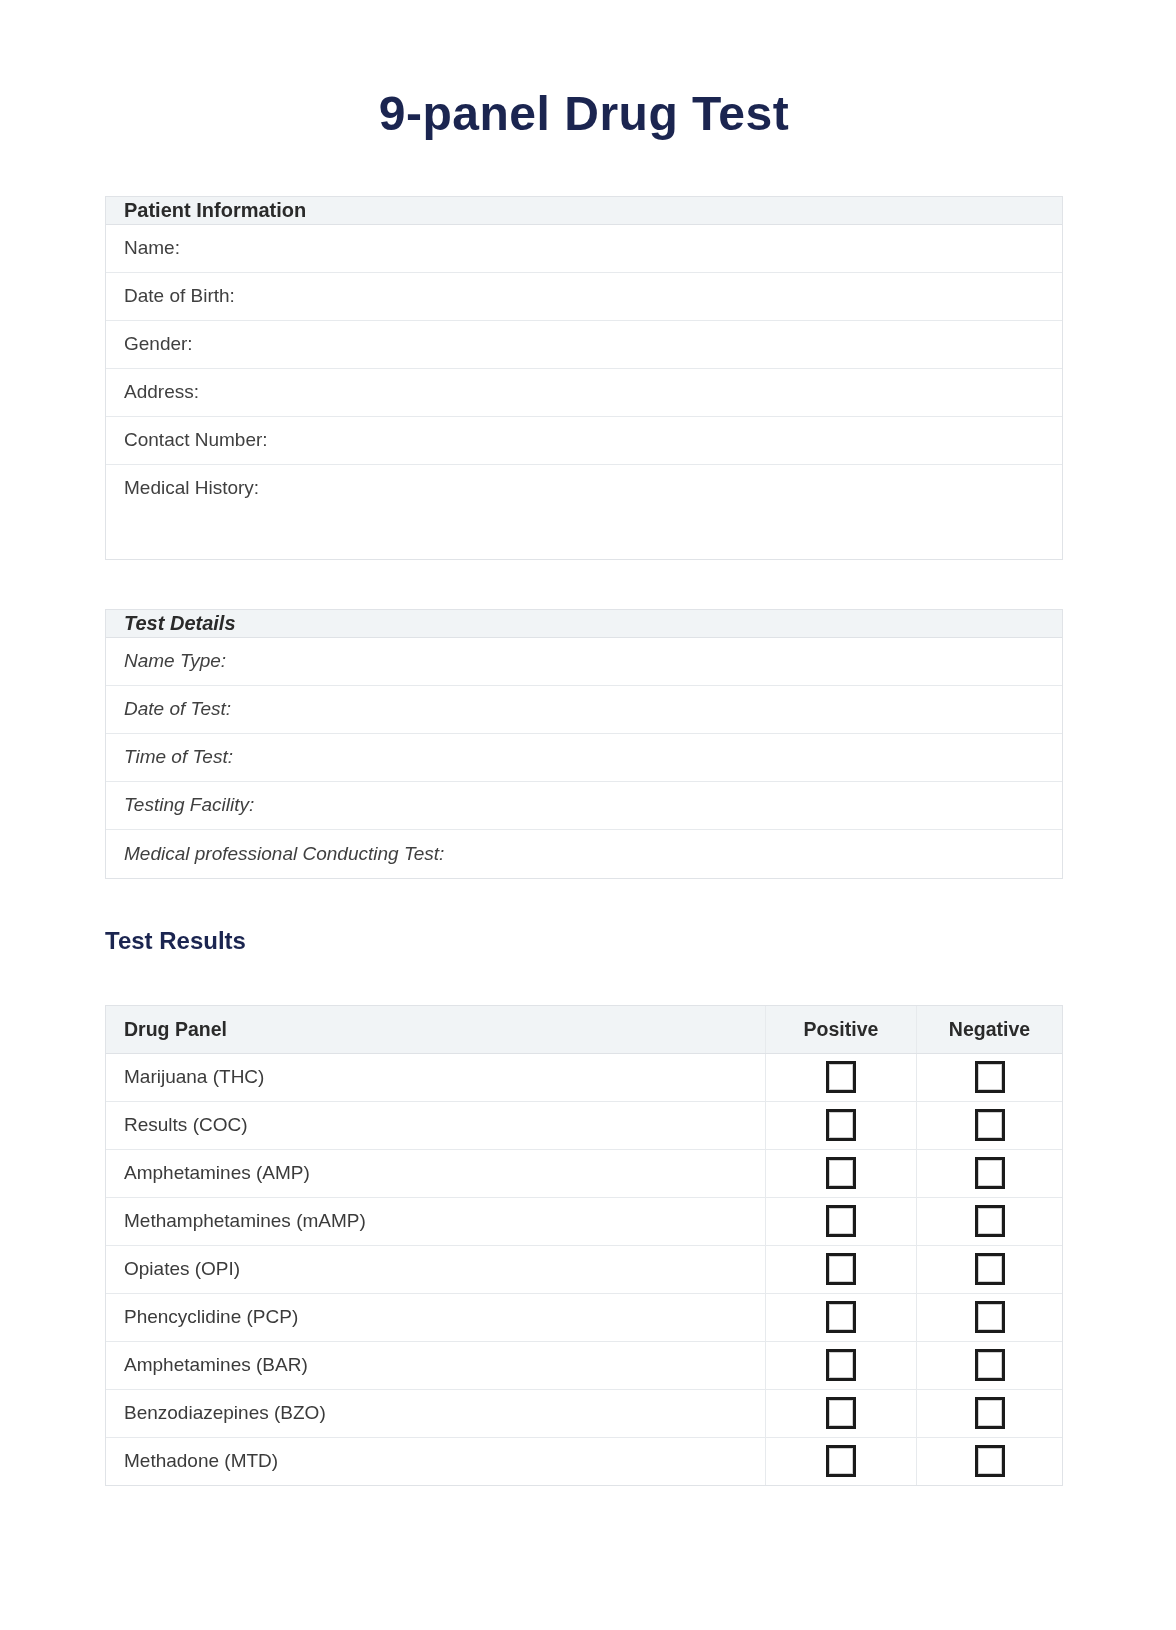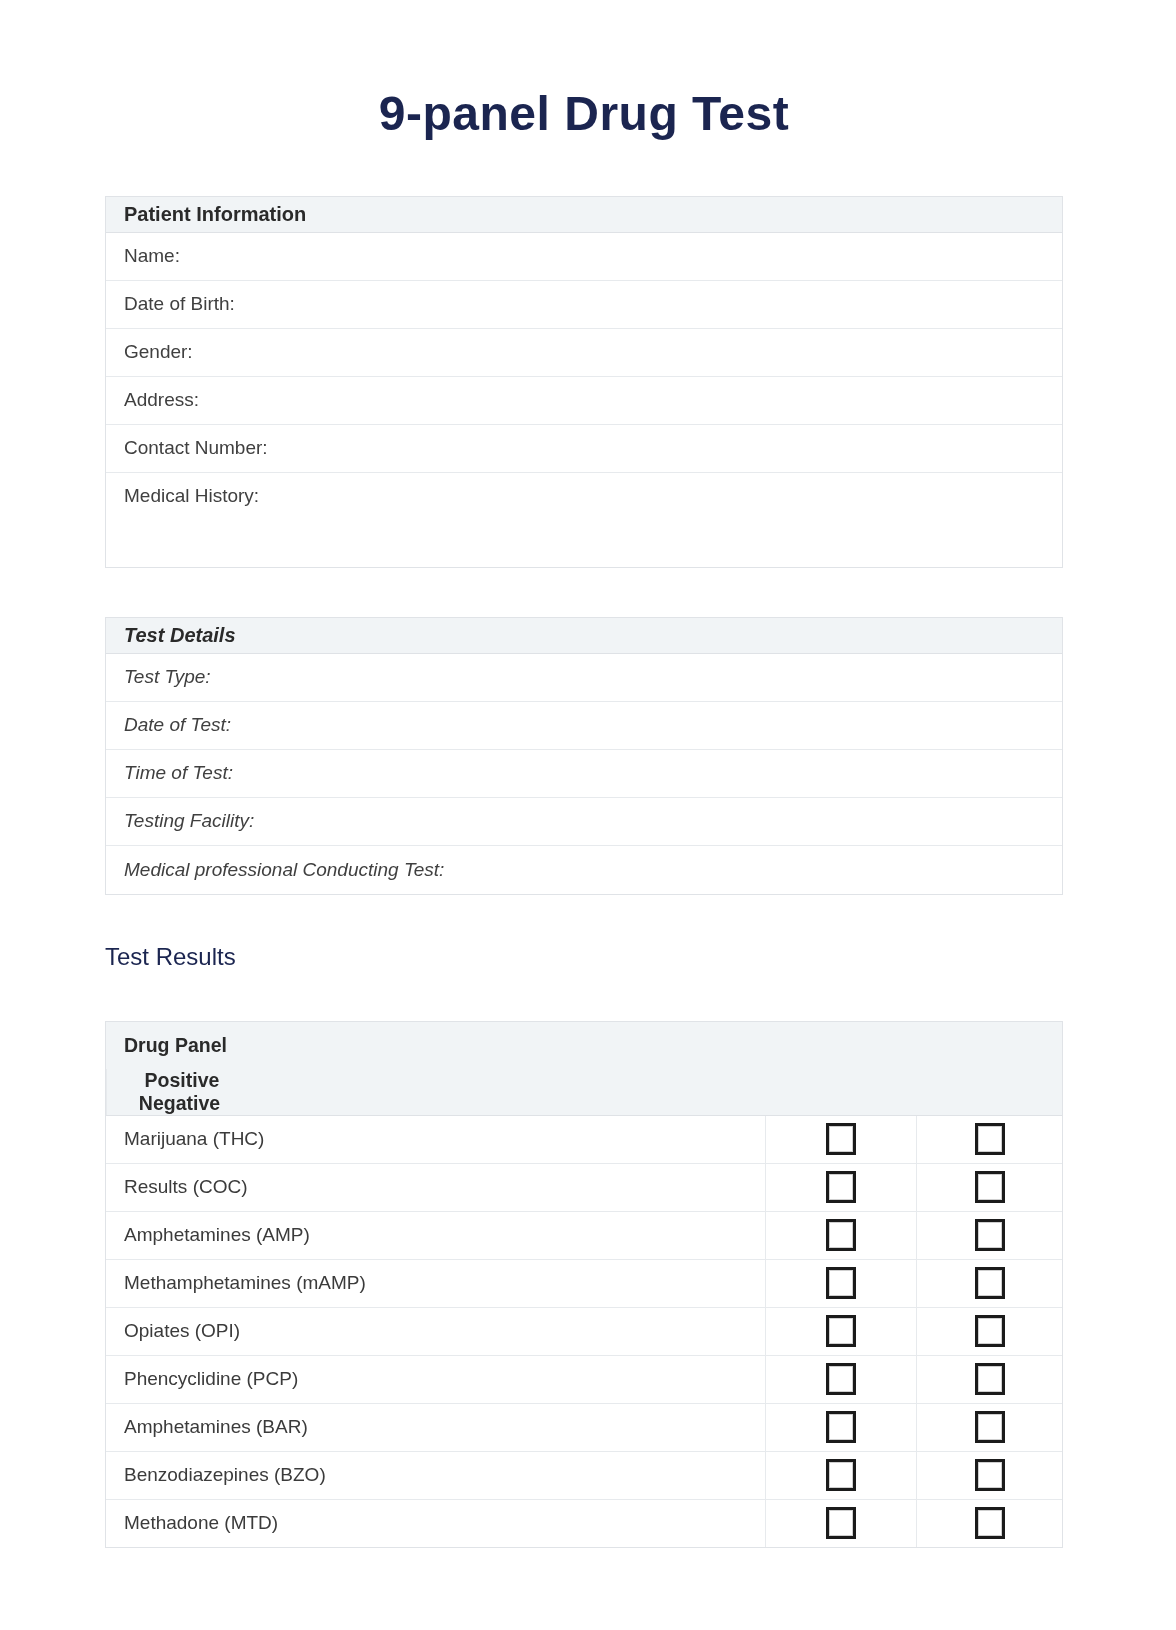--- a/index.html
+++ b/index.html
@@ -24,21 +24,21 @@
     line-height: 1.1;
   }
   
   .info-table {
     border: 1px solid #e0e3e7;
     background: #ffffff;
   }
   .info-table.patient { margin-top: 55px; }
   .info-table.details { margin-top: 49px; font-style: italic; }
   .table-header {
-    height: 36px;
+    height: 28px;
     display: flex;
     align-items: center;
     padding: 0 18px;
     background: #f1f4f6;
     border-bottom: 1px solid #dfe2e6;
     font-size: 20px;
     font-weight: bold;
     color: #2a2a2a;
   }
   .field-row {
@@ -57,37 +57,36 @@
   
   .info-table.patient .field-row:last-child {
     min-height: 94px;
     align-items: flex-start;
     padding-top: 12px;
   }
   
   h2.results-heading {
     margin-top: 48px;
     font-size: 24px;
-    font-weight: normal;
+    font-weight: bold;
     color: #1b2550;
   }
   .results-table {
     margin-top: 50px;
     border: 1px solid #e0e3e7;
   }
   .results-row {
     display: flex;
     border-bottom: 1px solid #e7eaed;
     background: #ffffff;
   }
   .results-row:last-child { border-bottom: none; }
   .results-row.head {
     background: #f1f4f6;
     border-bottom: 1px solid #dfe2e6;
-    flex-direction: column;
   }
   .col-drug {
     flex: 1 1 auto;
     min-height: 47px;
     display: flex;
     align-items: center;
     padding: 0 18px;
     font-size: 19px;
   }
   .col-pos, .col-neg {
@@ -151,21 +150,21 @@
           <span class="field-label">Medical History:</span>
         </div>
       </div>
   </section>
 
   <section class="info-table details">
     <div class="table-header">Test Details</div>
     <div>
 
         <div class="field-row">
-          <span class="field-label">Test Type:</span>
+          <span class="field-label">Name Type:</span>
         </div>
 
         <div class="field-row">
           <span class="field-label">Date of Test:</span>
         </div>
 
         <div class="field-row">
           <span class="field-label">Time of Test:</span>
         </div>
 

